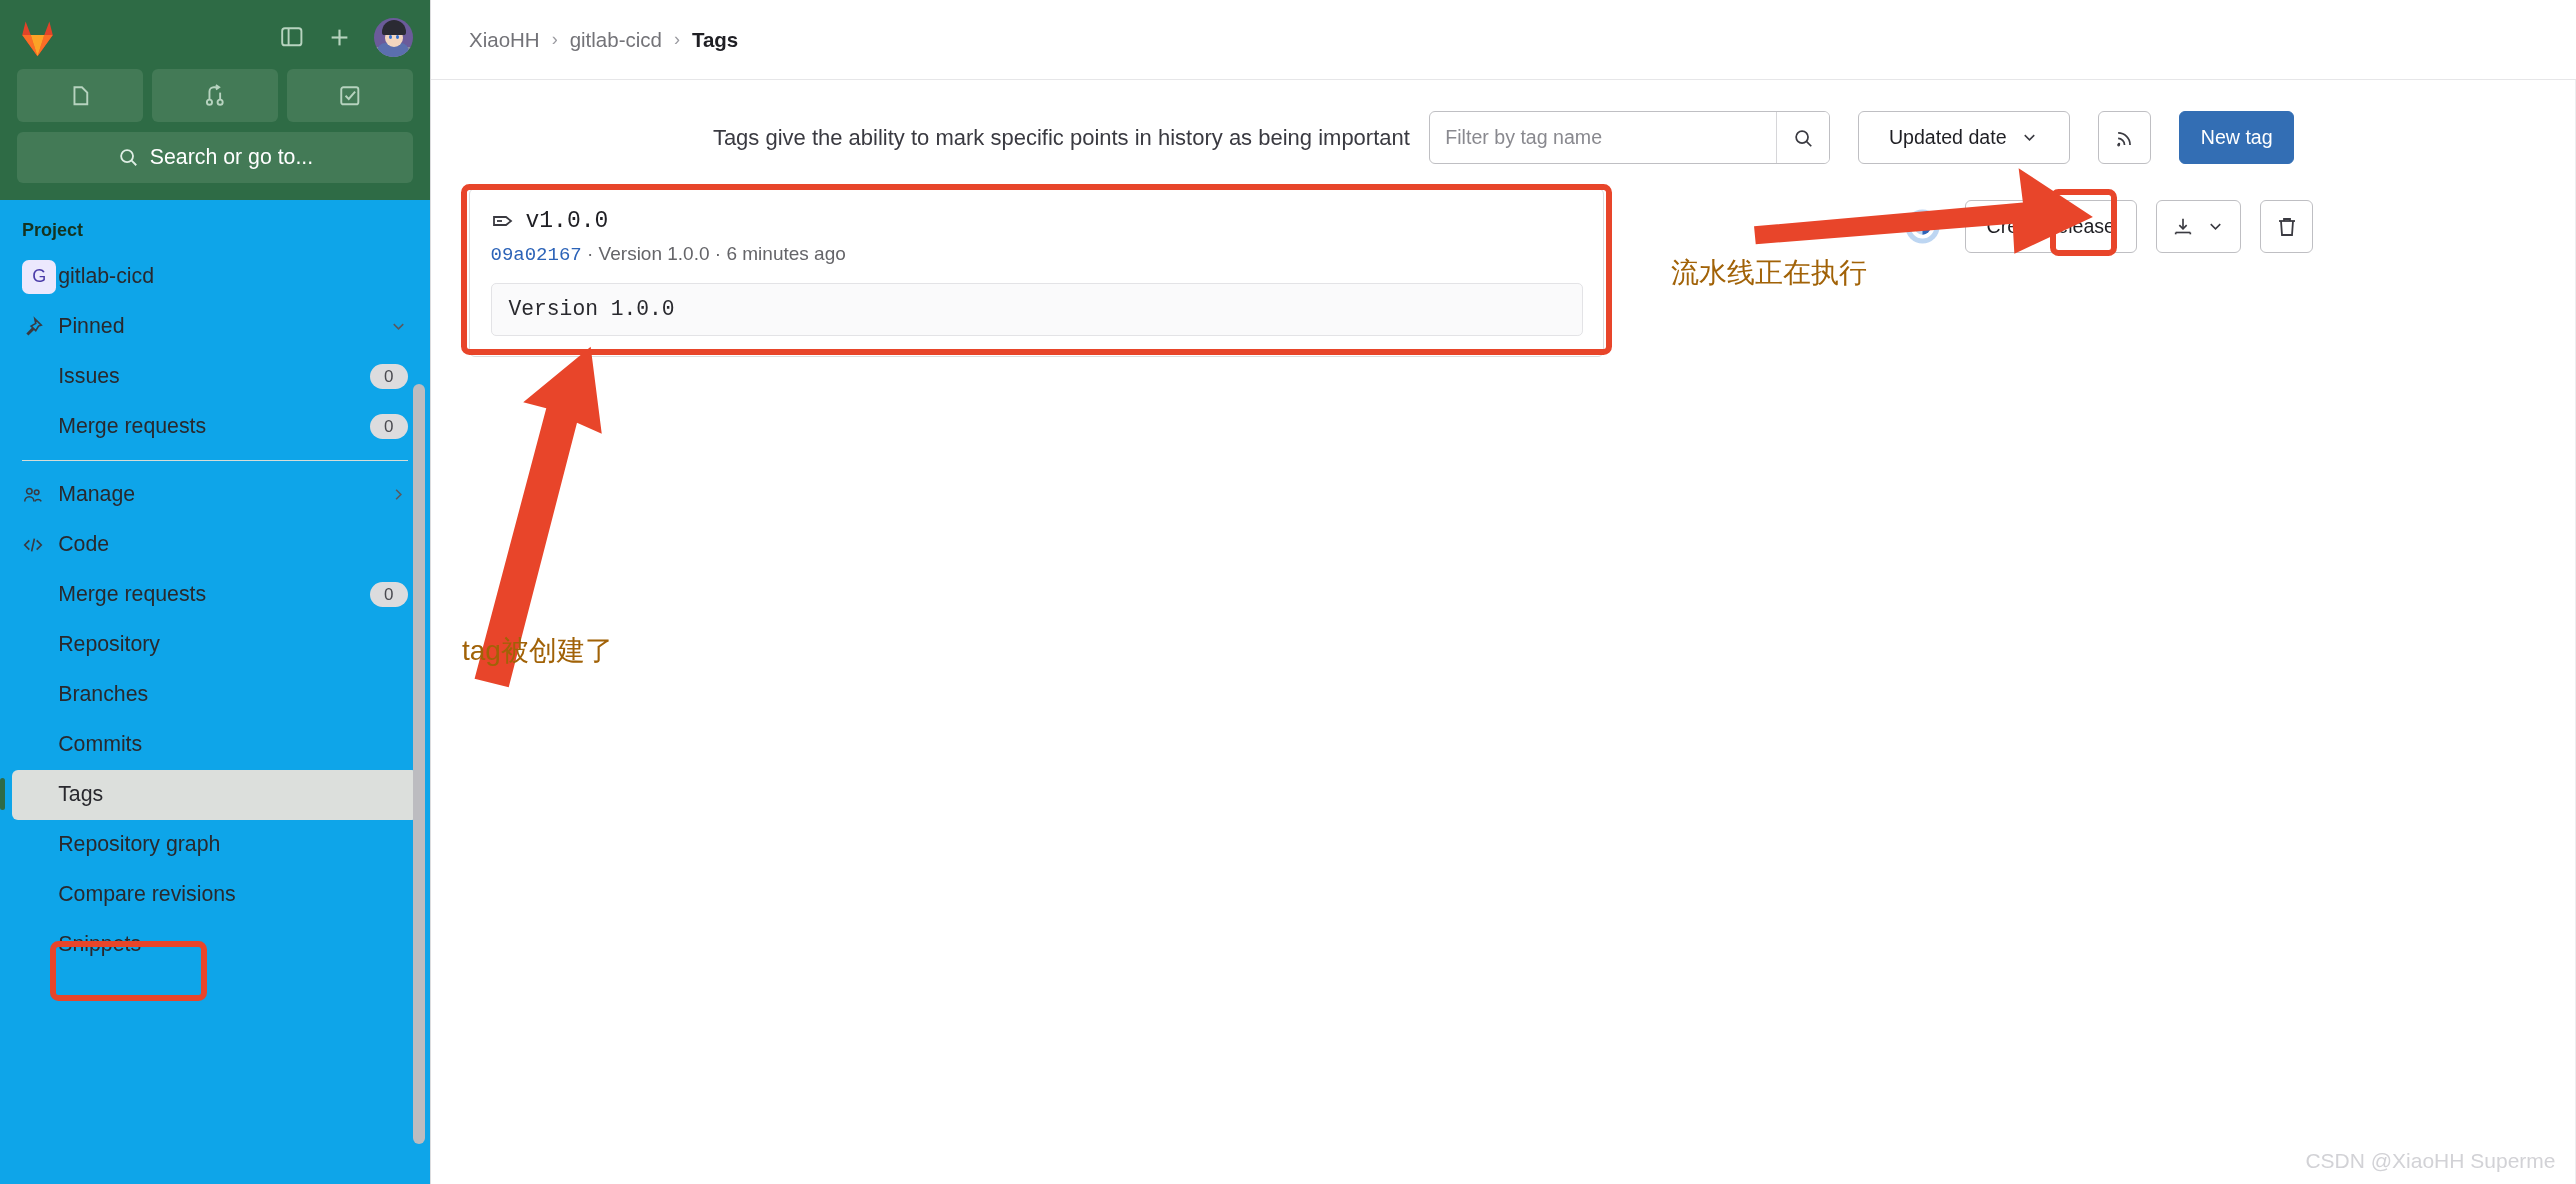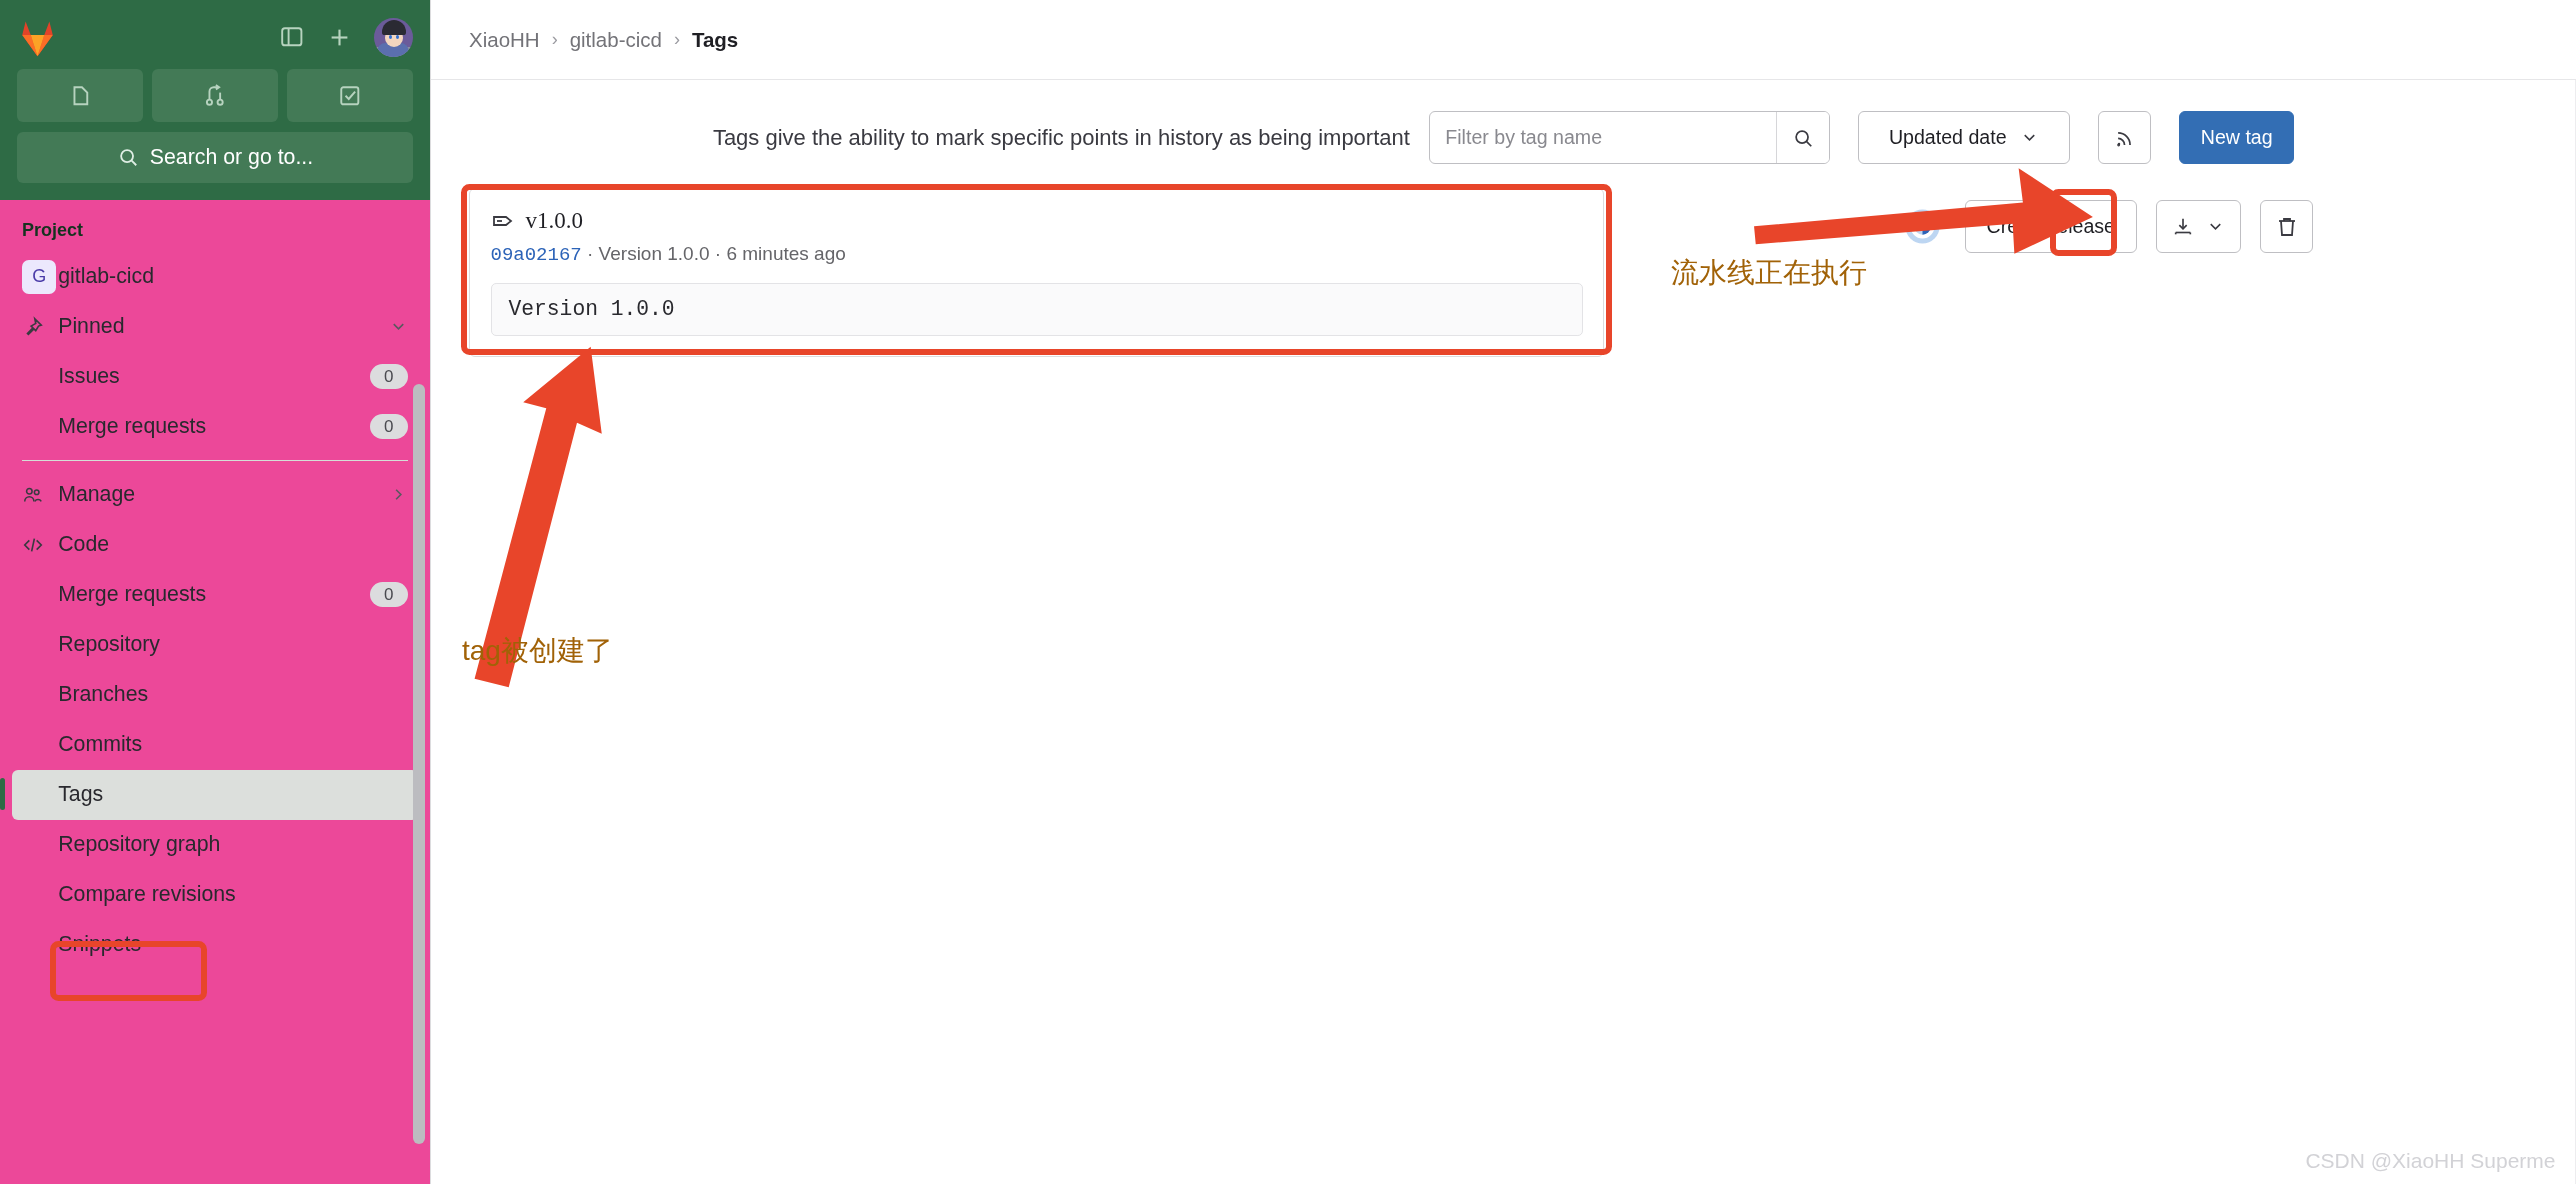--- a/index.html
+++ b/index.html
@@ -7,21 +7,21 @@
     width: 2576px; height: 1185px;
     font-family: "Liberation Sans", sans-serif;
     background: #ffffff;
     overflow: hidden;
   }
   .app { display: flex; width: 2576px; height: 1185px; position: relative; }
 
   
   .sidebar {
     width: 431px; height: 1185px;
-    background: #ec4899;
+    background: #0ea5e9;
     display: flex; flex-direction: column;
     position: relative;
     flex: 0 0 431px;
     border-right: 0.9px solid #dcdcde;
   }
   .sb-top {
     background: #2e6b45;
     padding: 12px 17px 17px 17px;
   }
   .sb-top-row {
@@ -167,21 +167,21 @@
     display: flex; align-items: flex-start;
     margin-top: 24px; gap: 0;
   }
   .tag-card {
     width: 1135px;
     border: 0.9px solid #dcdcde; border-radius: 6px;
     padding: 19px 20.5px 20.5px 20.5px; background: #fff;
   }
   .tag-name-row { display: flex; align-items: center; gap: 11px; }
   .tag-name {
-    font-family: Liberation Serif, serif;
+    font-family: Liberation Mono, monospace;
     font-size: 23px; color: #1f1f24; cursor: pointer;
   }
   .tag-meta { margin-top: 8.5px; font-size: 19px; color: #656569; }
   .tag-sha {
     font-family: "Liberation Mono", monospace;
     color: #2c63b8; cursor: pointer;
   }
   .tag-msg-box {
     margin-top: 17px;
     border: 0.9px solid #e3e3e6; border-radius: 5.1px;

